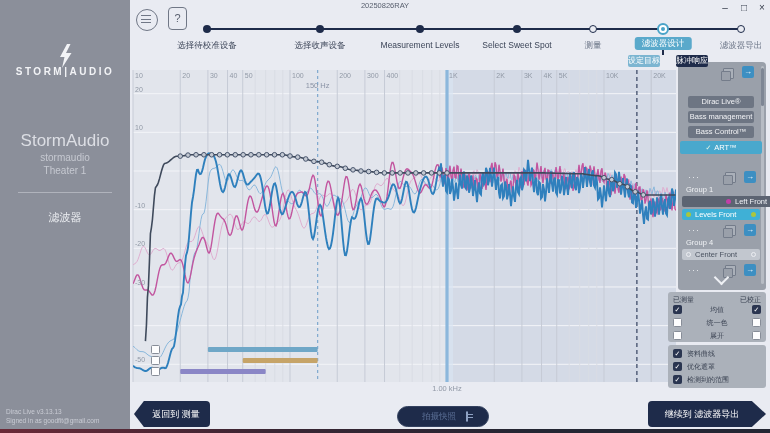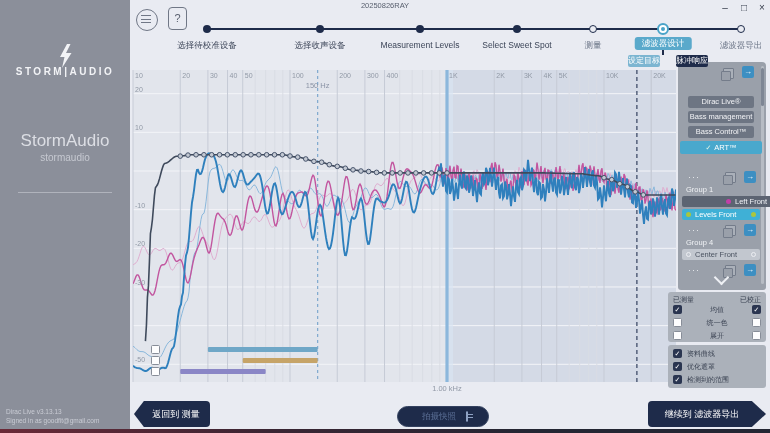--- a/index.html
+++ b/index.html
@@ -93,21 +93,23 @@
 </head>
 <body>
 
 <div id="sidebar" class="abs">
   <svg class="abs bolt" width="16" height="24" viewBox="0 0 16 24">
     <polygon points="10,0 3,13 7.5,13 5,24 14.5,9 9,9 13.5,0" fill="#f2f3f6"></polygon>
   </svg>
   <div class="abs brand">STORM|AUDIO</div>
   <div class="abs app-title">StormAudio</div>
   <div class="abs sub1">stormaudio</div>
+  <div class="abs sub2">Theater 1</div>
   <div class="abs divider"></div>
+  <div class="abs section">滤波器</div>
   <div class="abs ver">Dirac Live v3.13.13</div>
   <div class="abs mail">Signed in as goodfit@gmail.com</div>
 </div>
 
 <div id="menu-btn" class="abs">
   <i style="top:5px"></i>
   <i style="top:8.5px"></i>
   <i style="top:12px"></i>
 </div>
 <div id="help-btn" class="abs">?</div>

